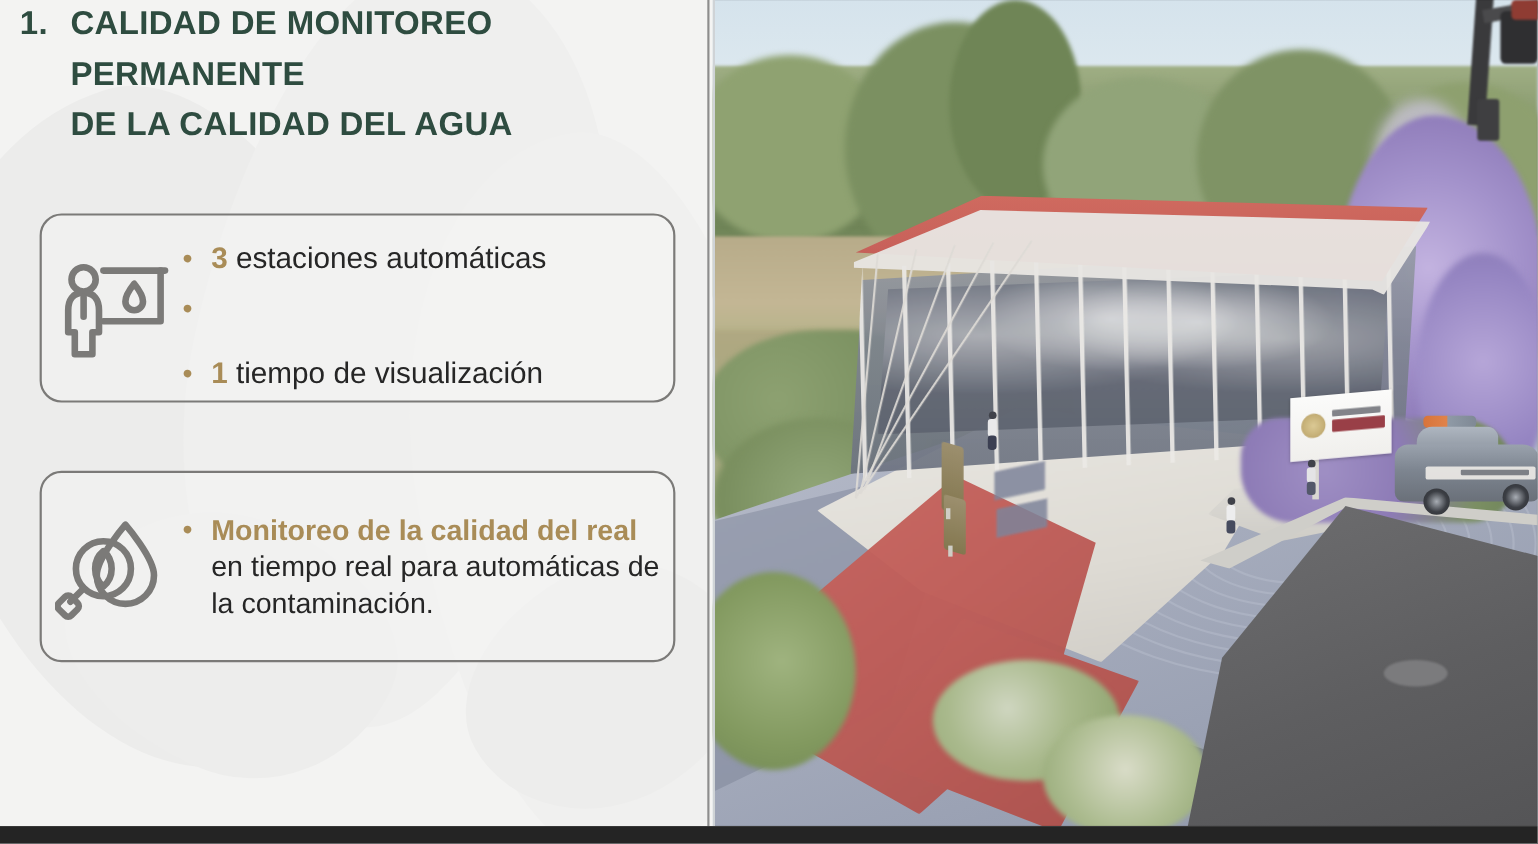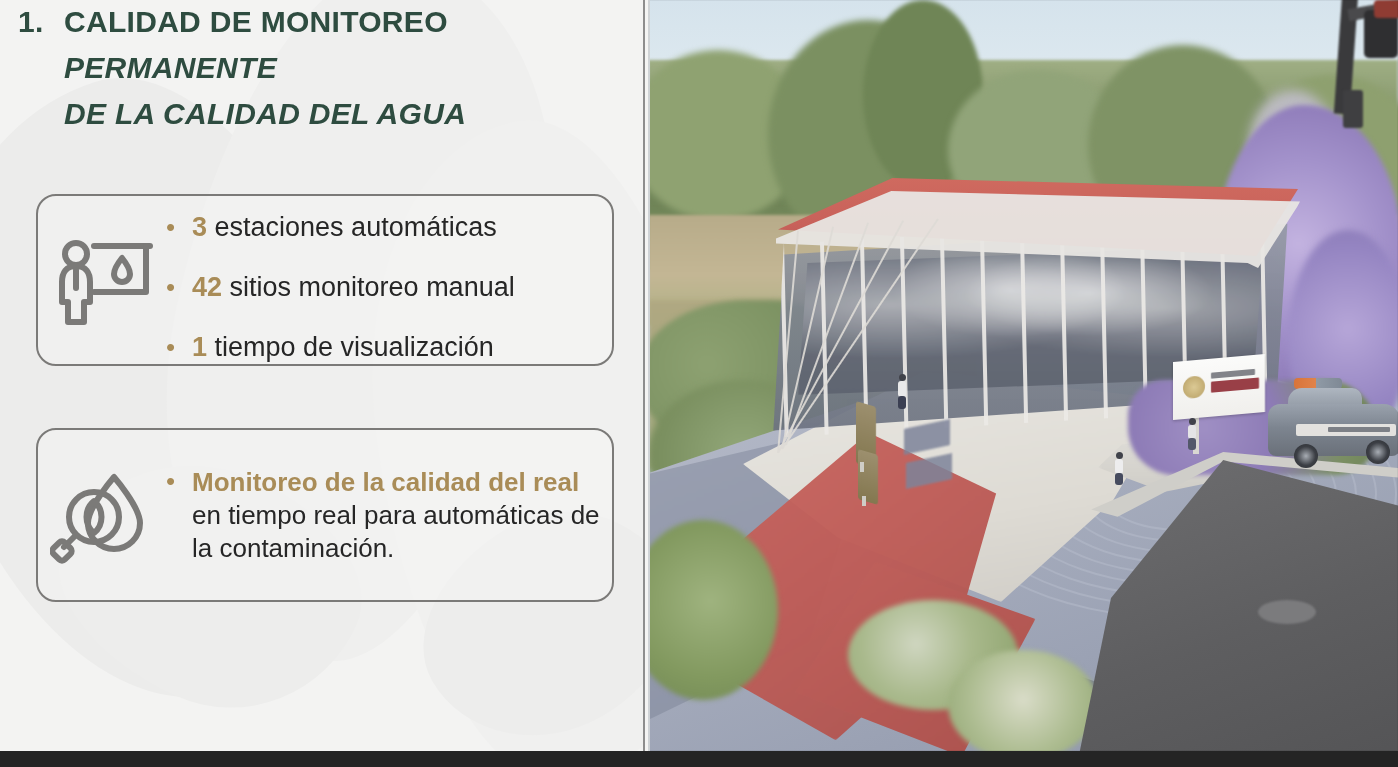--- a/index.html
+++ b/index.html
@@ -73,21 +73,21 @@
     line-height: 40px;
   }
   #title-lines { flex: 1 1 auto; }
   .title-line {
     color: #2e4c40;
     font-weight: bold;
     font-size: 30px;
     line-height: 40px;
     white-space: nowrap;
   }
-  .title-line.spaced { margin-top: 6px; font-style: italic; }
+  .title-line.spaced { margin-top: 6px; }
 
   
   .card {
     position: absolute;
     box-sizing: border-box;
     border: 2px solid #7b7a78;
     border-radius: 20px;
     background: rgba(255,255,255,0.22);
     display: flex;
     align-items: center;
@@ -475,21 +475,20 @@
         </svg>
       </div>
       <div class="card-body">
         <ul class="bullet-list">
           <li class="bullet-row">
             <span class="bullet-dot">•</span>
             <span class="bullet-text"><span class="num">3</span><span> estaciones automáticas</span></span>
           </li>
           <li class="bullet-row">
             <span class="bullet-dot">•</span>
-            <span class="bullet-text"><span class="num">42</span><span> sitios monitoreo manual</span></span>
           </li>
           <li class="bullet-row">
             <span class="bullet-dot">•</span>
             <span class="bullet-text"><span class="num">1</span><span> tiempo de visualización</span></span>
           </li>
         </ul>
       </div>
     </div>
 
     <div class="card" id="card-monitoring">

